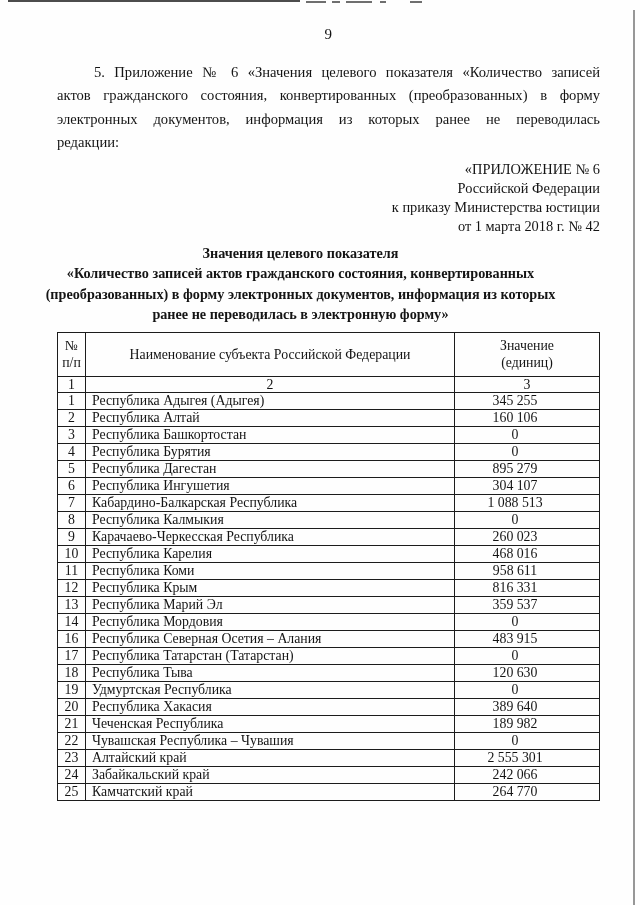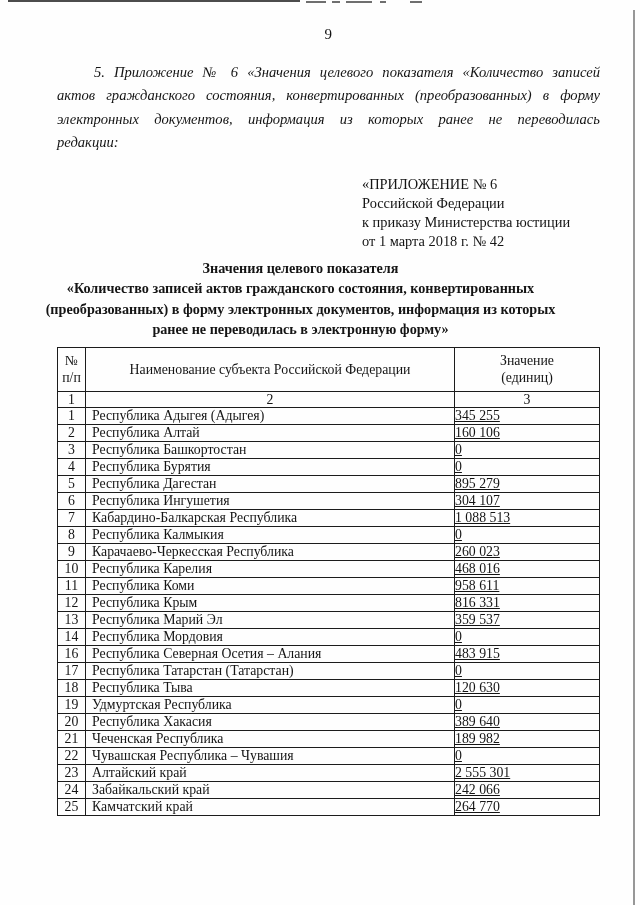--- a/index.html
+++ b/index.html
@@ -14,41 +14,41 @@
   .dash.d2 { left:332px; width:8px; }
   .dash.d3 { left:346px; width:26px; }
   .dash.d4 { left:380px; width:6px; }
   .dash.d5 { left:410px; width:12px; }
   .scan-right { position:absolute; top:10px; left:633px; width:2px; height:895px; background:#979797; }
 
   .content { position:absolute; left:57px; top:0; width:543px; }
 
   .pagenum { margin-top:26px; text-align:center; font-size:15px; letter-spacing:.5px; }
 
-  .para { margin-top:18px; font-size:14.6px; line-height:23.4px;font-style:italic; }
+  .para { margin-top:18px; font-size:14.6px; line-height:23.4px; }
   .jline { text-align:justify; text-align-last:justify; }
   .indent { text-indent:37px; }
 
-  .appendix { margin-top:20px; margin-left:auto; width:238px; text-align:left;
+  .appendix { margin-top:5px; margin-left:auto; width:238px; text-align:right;
               font-size:14.4px; line-height:19px; }
 
   .doc-title { margin-top:7px; margin-left:-28px; width:543px; text-align:center;
                font-weight:bold; font-size:14.2px; line-height:20.5px; }
 
   table.vals { margin-top:7px; border-collapse:collapse; width:543px; font-size:13.8px;
                border:1.5px solid #161616; }
   table.vals th, table.vals td { border:1px solid #1c1c1c; }
   table.vals th { font-weight:normal; }
   tr.hdr th { height:44px; vertical-align:middle; text-align:center; line-height:17px; }
   tr.colnums td { height:16px; text-align:center; line-height:15px; }
   tbody#rows td { height:16.6px; line-height:16px; }
   td.cnum, th.c1 { width:28px; text-align:center; }
   th.c3 { width:145px; }
   td.cname { padding-left:6px; }
-  td.cval { width:145px; text-align:left; padding-right:24px;text-decoration:underline; }
+  td.cval { width:145px; text-align:center; padding-right:24px; }
 </style>
 </head>
 <body>
 
 <div class="page">
   <div class="scan-top"></div>
   <div class="dash d1"></div>
   <div class="dash d2"></div>
   <div class="dash d3"></div>
   <div class="dash d4"></div>

